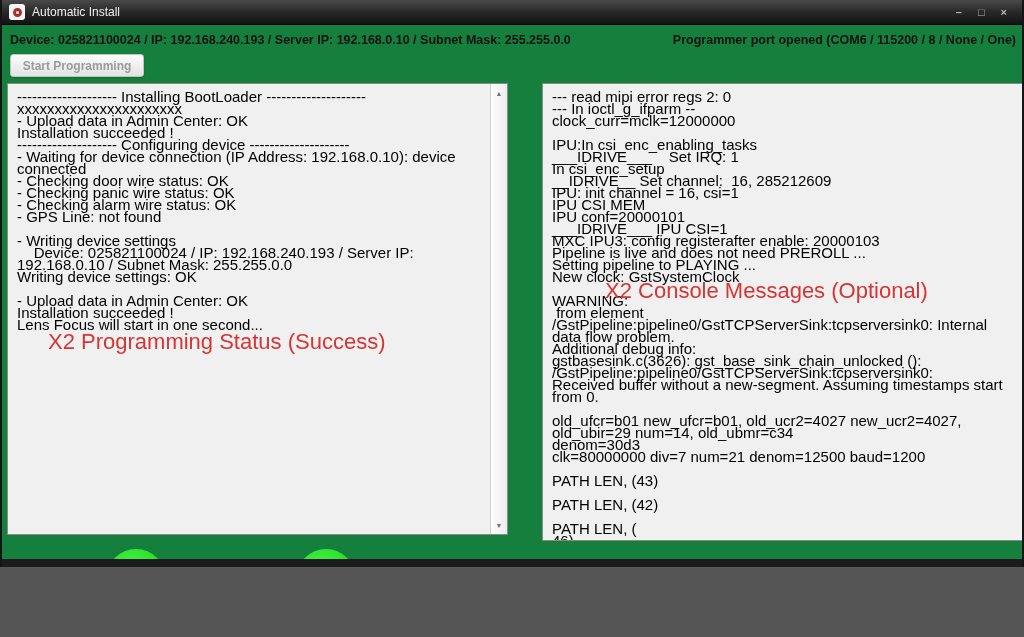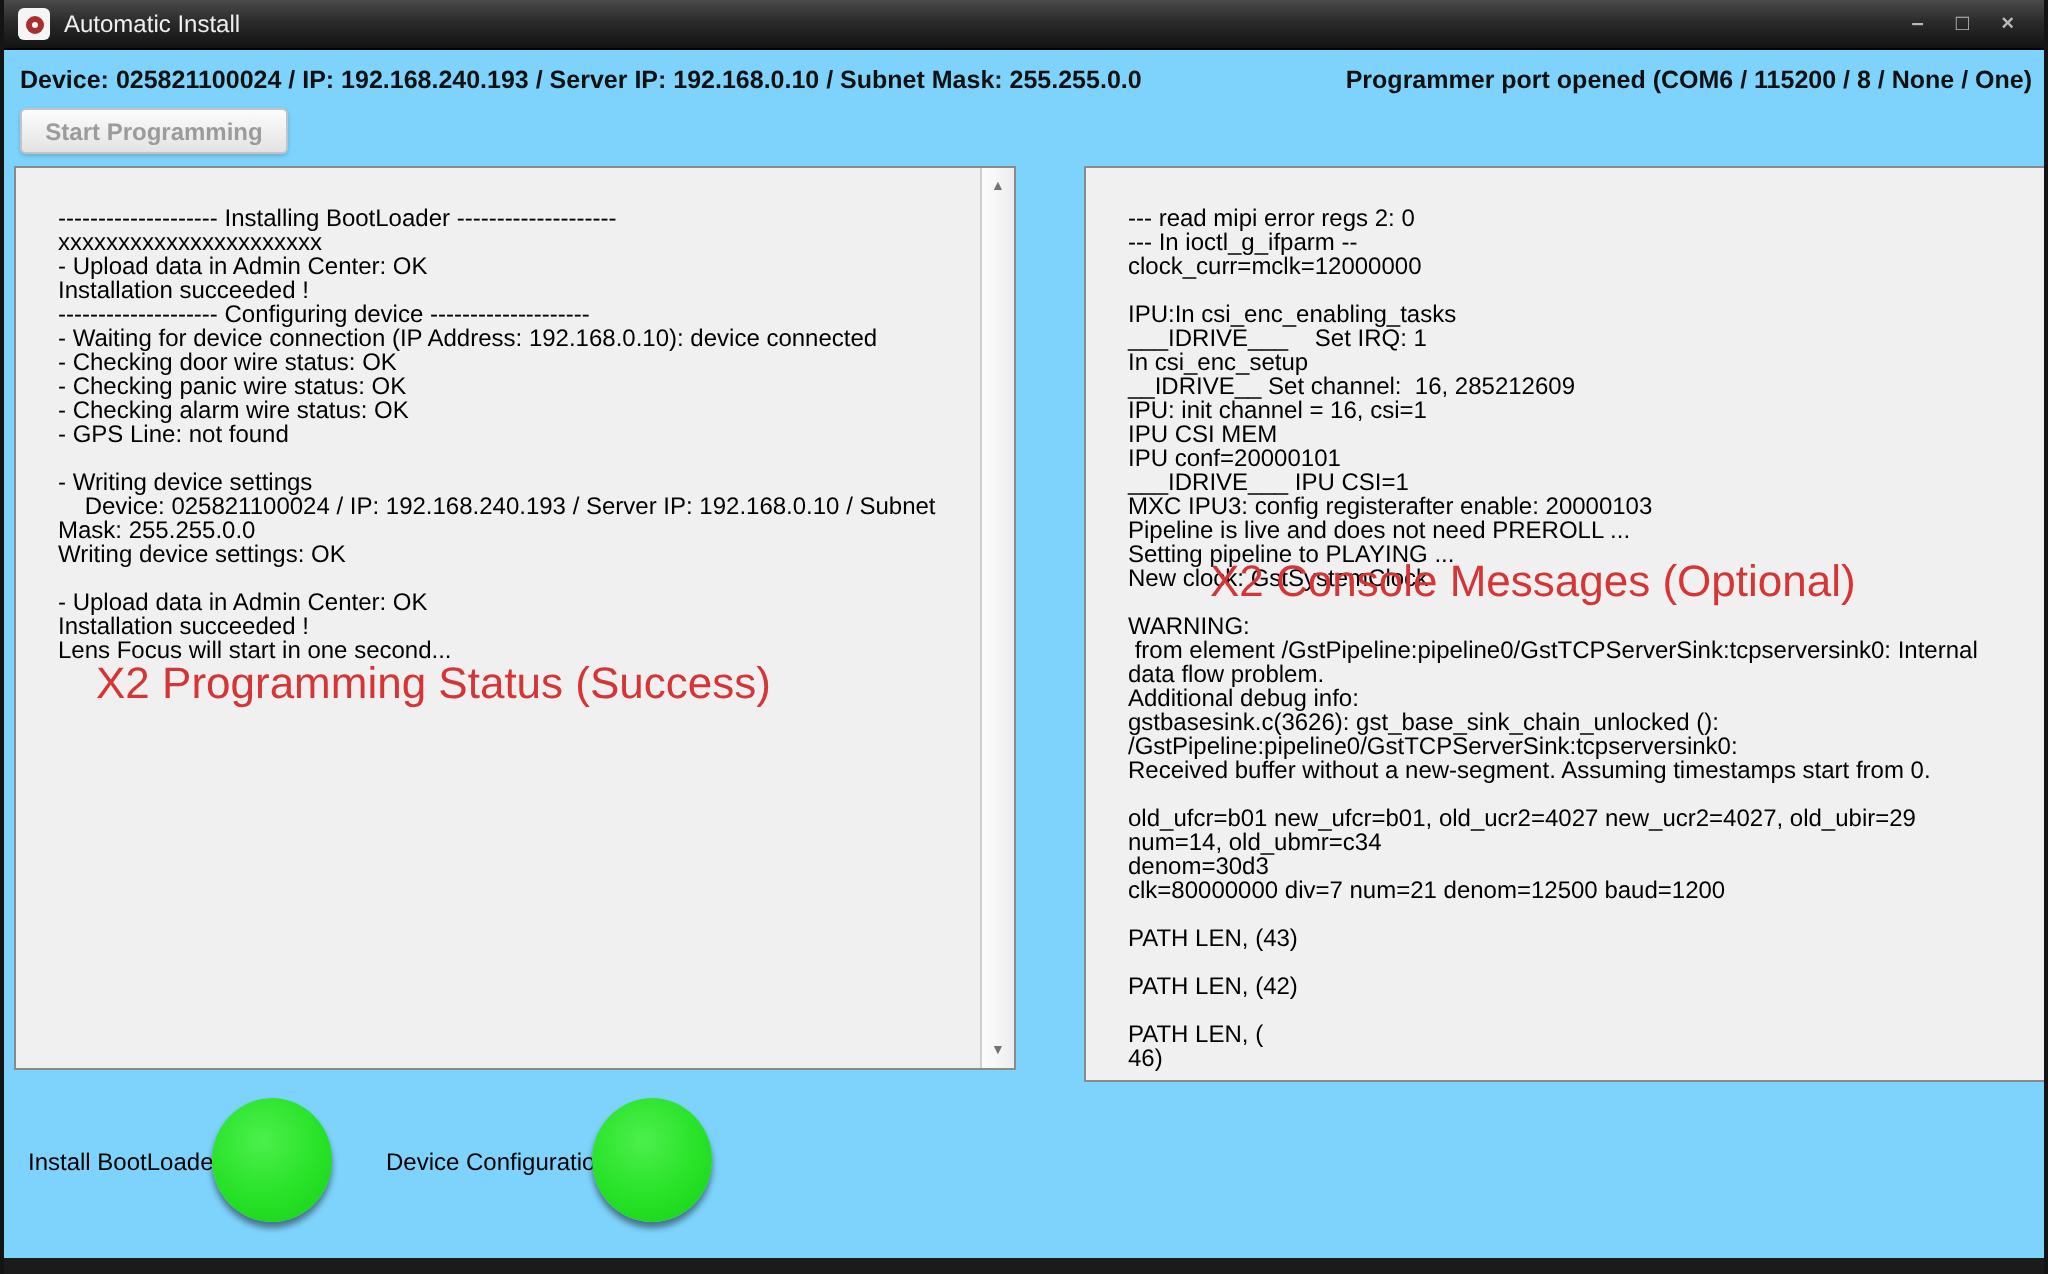--- a/index.html
+++ b/index.html
@@ -1,19 +1,19 @@
 <!DOCTYPE html>
 <html><head>
 <meta charset="utf-8">
 <style>
   * { margin:0; padding:0; box-sizing:border-box; }
   html,body { background:#555; }
   .window {
-    position:relative; width:1024px; height:637px;
-    background:#7dd3fc; overflow:hidden;
+    position:relative; width:1024px; height:567px;
+    background:#15803d; overflow:hidden;
     border-left:2px solid #141414; border-right:2px solid #141414;
     font-family:"Liberation Sans", sans-serif; color:#111;
   }
   
   .titlebar {
     height:25px; display:flex; align-items:center; gap:7px; padding:0 7px;
     background:linear-gradient(180deg,#4a4a4a 0%,#2b2b2b 45%,#121212 100%);
     border-bottom:1px solid #000;
   }
   .app-icon {
@@ -32,22 +32,22 @@
     position:absolute; left:8px; top:28px; width:134px; height:23px;
     background:linear-gradient(#fcfcfc,#e3e3e3); border:1px solid #c3c3c3; border-radius:3px;
     color:#9b9b9b; font-weight:bold; font-size:12px; font-family:"Liberation Sans",sans-serif;
     box-shadow:0 1px 2px rgba(0,0,0,.18);
   }
   
   .panel { position:absolute; background:#f0f0f0; border:1px solid #8a8a8a; overflow:hidden; }
   .panel.left  { left:5px;   top:83px; width:501px; height:452px; }
   .panel.right { left:540px; top:83px; width:504px; height:458px; }
   .log {
-    margin:16px; padding:3px 22px 3px 5px;
-    font-family:"Liberation Sans",sans-serif; font-size:12px; line-height:12px;
+    margin:4px; padding:3px 22px 3px 5px;
+    font-family:"Liberation Sans",sans-serif; font-size:15px; line-height:12px;
     white-space:pre-wrap; color:#000;
   }
   .annotation { position:absolute; font-weight:normal; font-size:22px; white-space:nowrap; }
   .ann-left  { left:40px; top:245px; }
   .ann-right { left:62px; top:194px; }
   
   .scrollbar {
     position:absolute; top:0; right:0; bottom:0; width:17px;
     background:linear-gradient(90deg,#fdfdfd,#ededed); border-left:1px solid #cfcfcf;
   }

